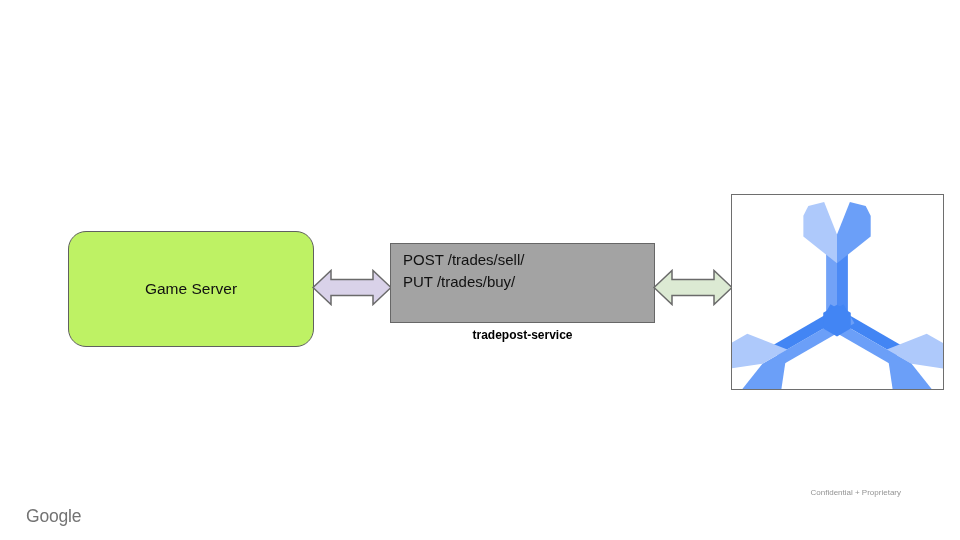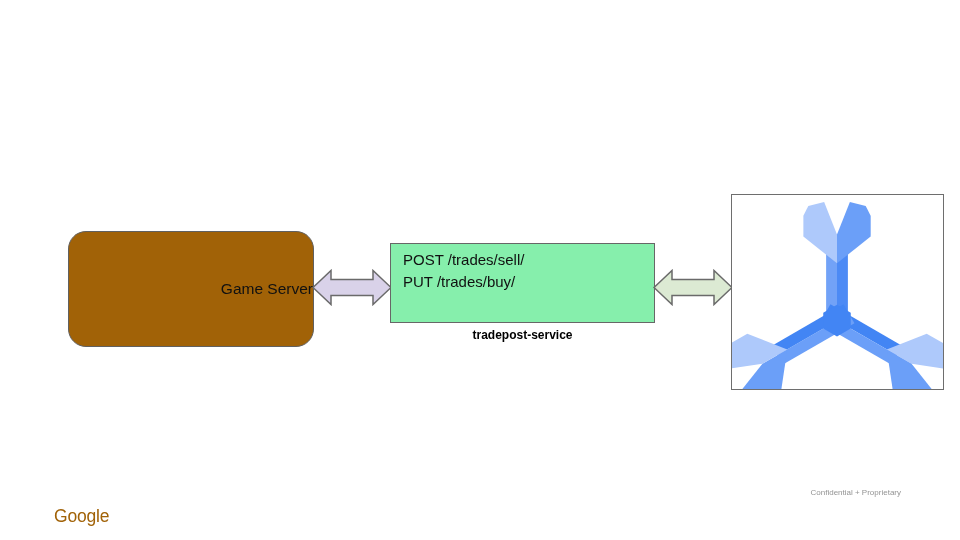--- a/index.html
+++ b/index.html
@@ -31,42 +31,41 @@
     text-align:center; font-size:12px; font-weight:bold; color:#000;
   }
   
   .icon-box {
     position:absolute; left:731px; top:194px; width:213px; height:196px;
     background:#ffffff; border:1px solid #6e6e6e; box-sizing:border-box;
   }
   .icon-box svg { position:absolute; left:0; top:0; width:100%; height:100%; }
   
   .footer-brand {
-    position:absolute; left:26px; top:506px; font-size:17.5px; color:#a16207;
+    position:absolute; left:26px; top:506px; font-size:17.5px; color:#737373;
     letter-spacing:-0.2px;
-    margin-left:28px;
   }
   .footer-note {
     position:absolute; right:59px; top:488px; font-size:8px; color:#949494;
   }
 </style>
 </head>
 <body>
 
 <div class="slide">
 
-  <div class="game-server" style="background-color: #a16207; justify-content: flex-end;">
+  <div class="game-server" style="background-color: #bef264;">
     <span>Game Server</span>
   </div>
 
   <svg class="arrow arrow-left" viewBox="0 0 80 37">
     <polygon points="1,18.5 19,1.5 19,10.5 61,10.5 61,1.5 79,18.5 61,35.5 61,26.5 19,26.5 19,35.5" fill="#d9d2e9"></polygon>
   </svg>
 
-  <div class="service-box" style="background-color: #86efac;">
+  <div class="service-box" style="background-color: #a3a3a3;">
     <div>POST /trades/sell/</div>
     <div>PUT /trades/buy/</div>
   </div>
   <div class="service-label">tradepost-service</div>
 
   <svg class="arrow arrow-right" viewBox="0 0 80 37">
     <polygon points="1,18.5 19,1.5 19,10.5 61,10.5 61,1.5 79,18.5 61,35.5 61,26.5 19,26.5 19,35.5" fill="#dcead3"></polygon>
   </svg>
 
   <div class="icon-box">

